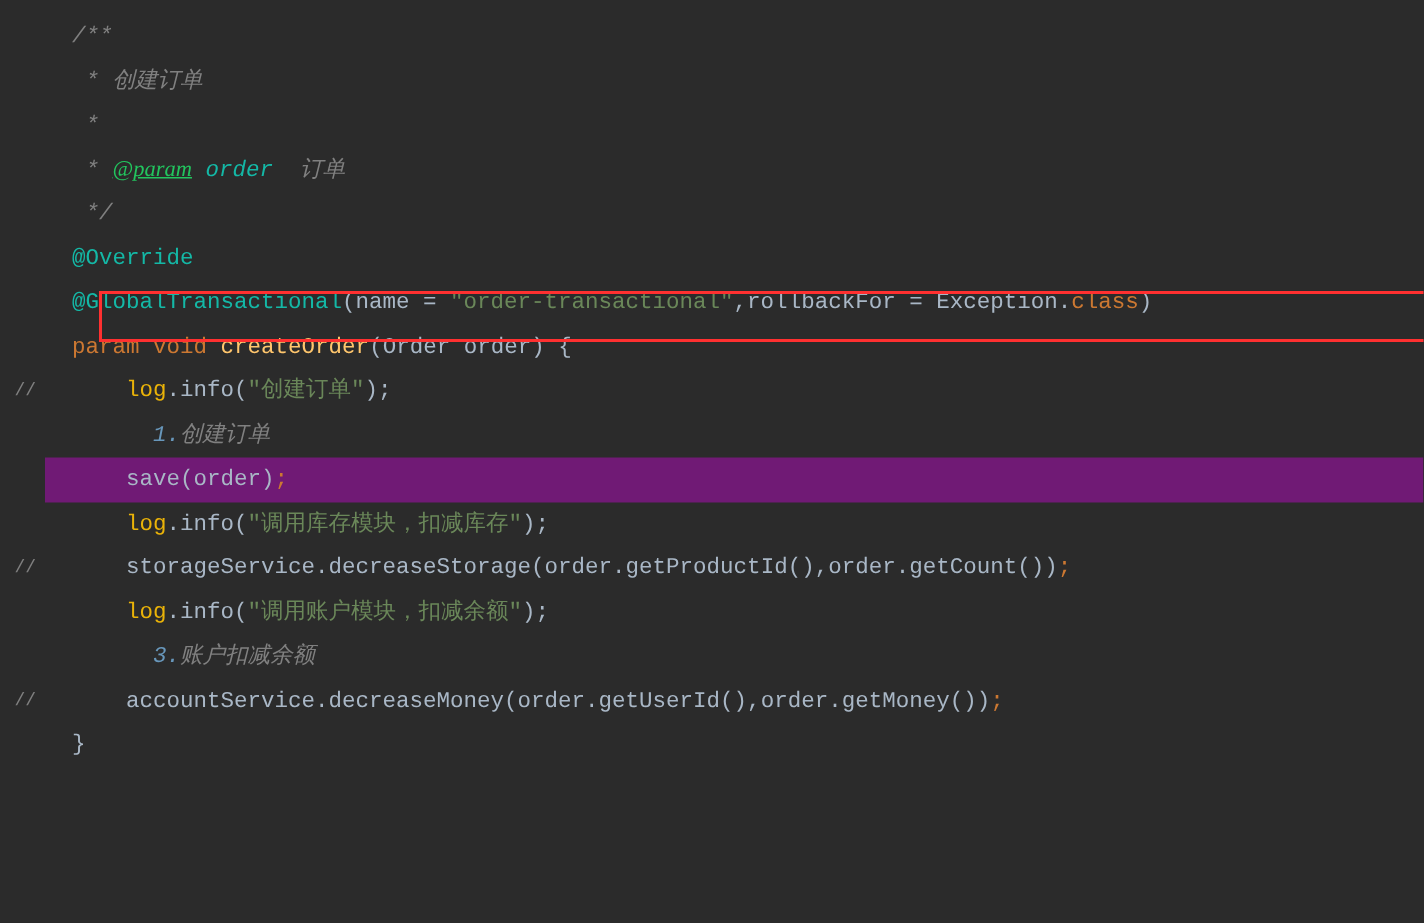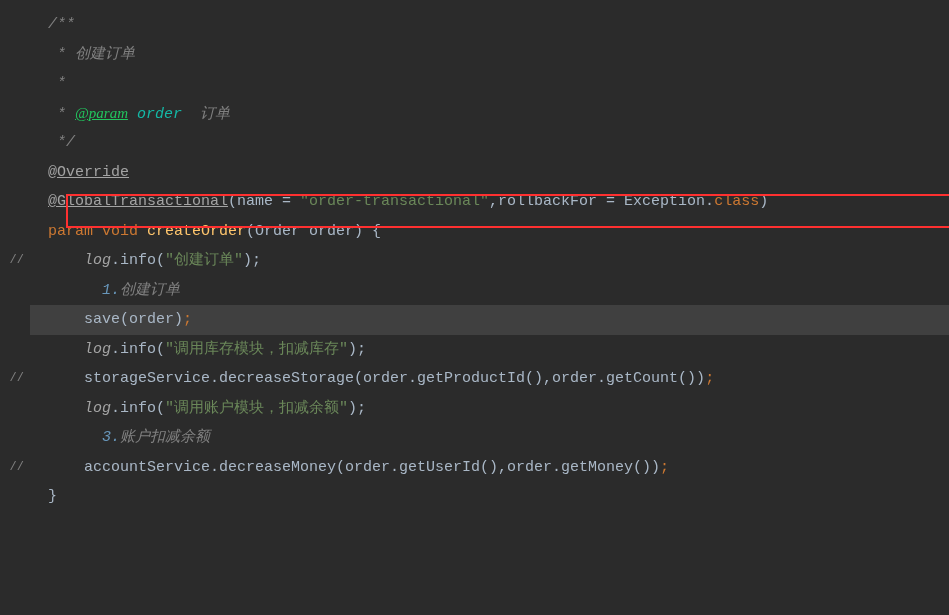--- a/index.html
+++ b/index.html
@@ -37,28 +37,28 @@
     position: relative;
   }
   .line {
     height: 29.5px;
     line-height: 29.5px;
     white-space: pre;
     padding-left: 18px;
     position: relative;
   }
   .line.highlighted {
-    background: #404040;
+    background: #701a75;
   }
   .comment { color: #808080; font-style: italic; }
   .keyword { color: #cc7832; text-align: center; }
-  .annotation { color: #a3a3a3; text-decoration: underline; }
+  .annotation { color: #14b8a6; }
   .string { color: #6a8759; }
   .method { color: #ffc66d; }
-  .field { color: #a3a3a3; font-style: italic; }
+  .field { color: #eab308; }
   .doc-tag { color: #22c55e; font-style: italic; text-decoration: underline; font-family: Liberation Serif, serif; }
   .doc-param { color: #14b8a6; font-style: italic; }
   .normal { color: #a9b7c6; }
   .comment-num { color: #6897bb; font-style: italic; }
   .red-box {
     position: absolute;
     border: 2px solid #ff3030;
     left: 36px;
     top: 194px;
     width: 908px;

